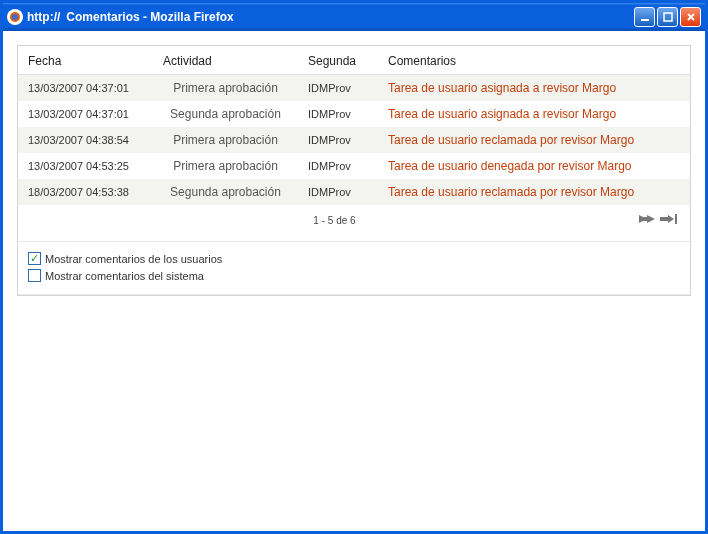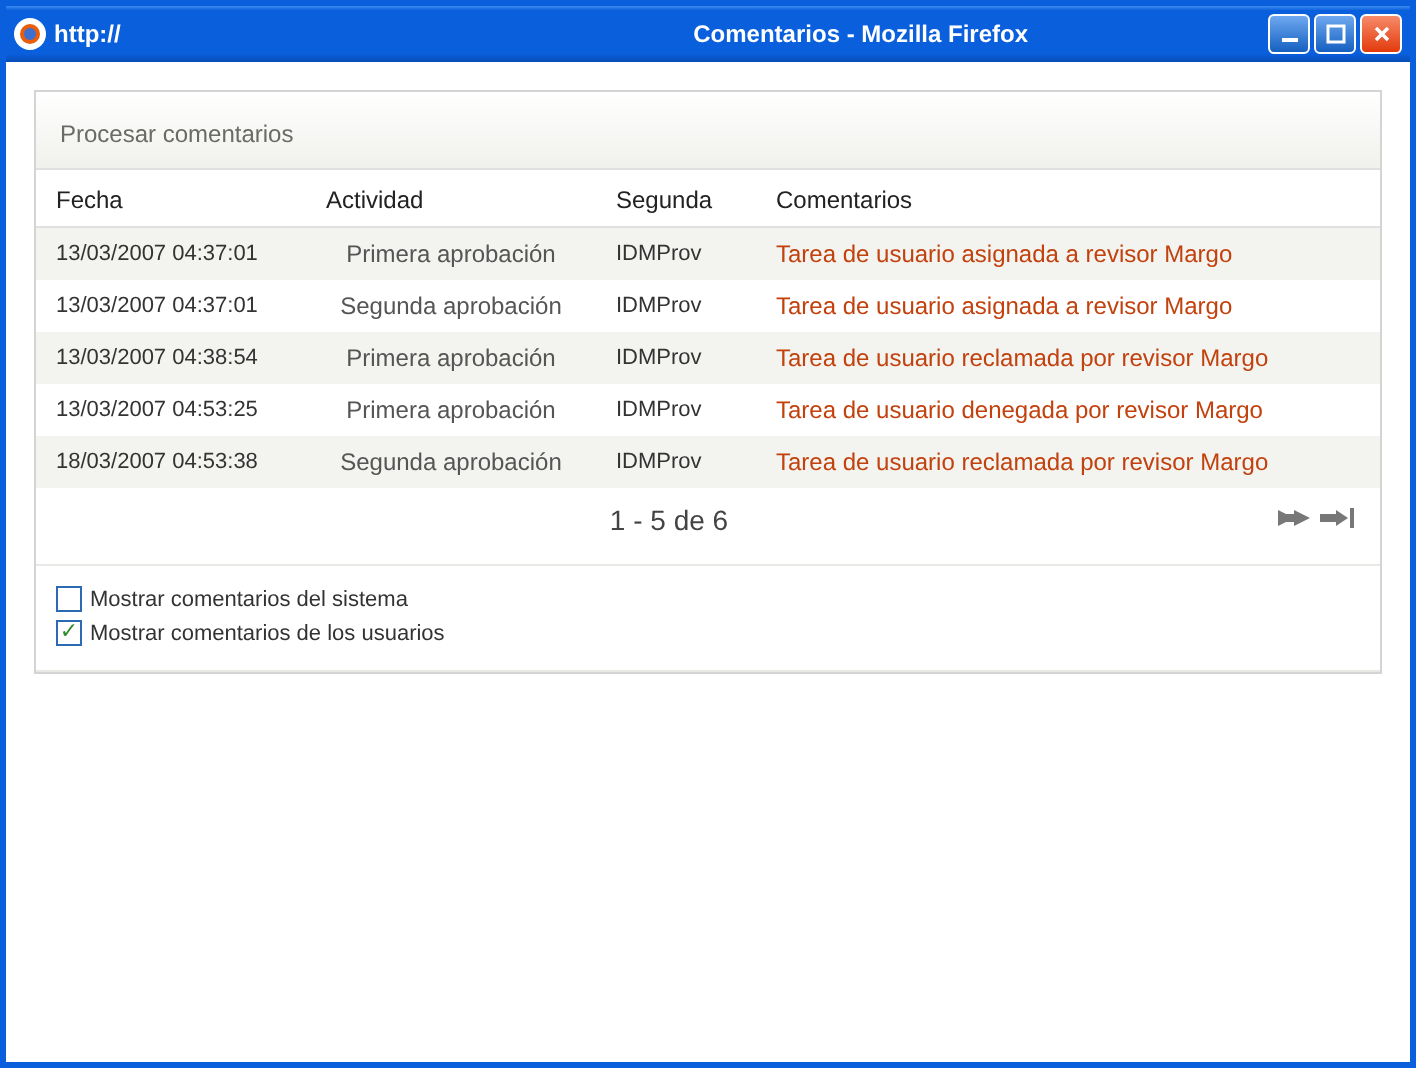--- a/index.html
+++ b/index.html
@@ -35,21 +35,21 @@
     display: flex;
     align-items: center;
     justify-content: center;
     color: #E85C0C;
     font-size: 10px;
     font-weight: bold;
   }
   .titlebar-url { font-weight: bold; margin-right: 6px; }
   .titlebar-title {
     flex: 1;
-    text-align: right;
+    text-align: left;
     font-weight: bold;
     padding-right: 120px;
   }
   .win-controls { display: flex; gap: 2px; }
   .win-btn {
     width: 21px;
     height: 20px;
     border: 1px solid #fff;
     border-radius: 3px;
     display: flex;
@@ -101,21 +101,21 @@
   .pager {
     display: flex;
     align-items: center;
     padding: 8px 12px 14px 12px;
     border-bottom: 1px solid #E8E8E4;
   }
   .pager-text {
     flex: 1;
     text-align: center;
     color: #444;
-    font-size: 14px;
+    font-size: 10px;
   }
   .pager-arrows {
     display: flex;
     gap: 5px;
     align-items: center;
     color: #777;
   }
   .checks { padding: 10px 10px 8px 10px; border-bottom: 1px solid #E8E8E4; }
   .check-row {
     display: flex;
@@ -178,21 +178,20 @@
         <svg width="10" height="10" viewBox="0 0 10 10">
             <line x1="2" y1="2" x2="8" y2="8" stroke="#fff" stroke-width="1.8"></line>
             <line x1="8" y1="2" x2="2" y2="8" stroke="#fff" stroke-width="1.8"></line>
           </svg>
       </div>
     </div>
   </div>
 
   <div class="client">
     <div class="panel">
-      <div class="panel-header">Procesar comentarios</div>
 
       <table>
         <thead>
           <tr>
             <td class="col-fecha">Fecha</td>
             <td class="col-actividad">Actividad</td>
             <td class="col-usuario">Segunda</td>
             <td>Comentarios</td>
           </tr>
         </thead>
@@ -245,24 +244,24 @@
                 <rect x="0" y="4" width="8" height="4" fill="#777"></rect>
                 <polygon points="8,2 14,6 8,10" fill="#777"></polygon>
                 <rect x="15" y="1" width="2" height="10" fill="#777"></rect>
               </svg>
           </span>
         </div>
       </div>
 
       <div class="checks">
         <div class="check-row">
+          <span class="checkbox checked"></span>
+          <span>Mostrar comentarios de los usuarios</span>
+        </div>
+        <div class="check-row">
           <span class="checkbox"></span>
           <span>Mostrar comentarios del sistema</span>
         </div>
-        <div class="check-row">
-          <span class="checkbox checked"></span>
-          <span>Mostrar comentarios de los usuarios</span>
-        </div>
       </div>
 
     </div>
   </div>
 </div>
 
 </body></html>

